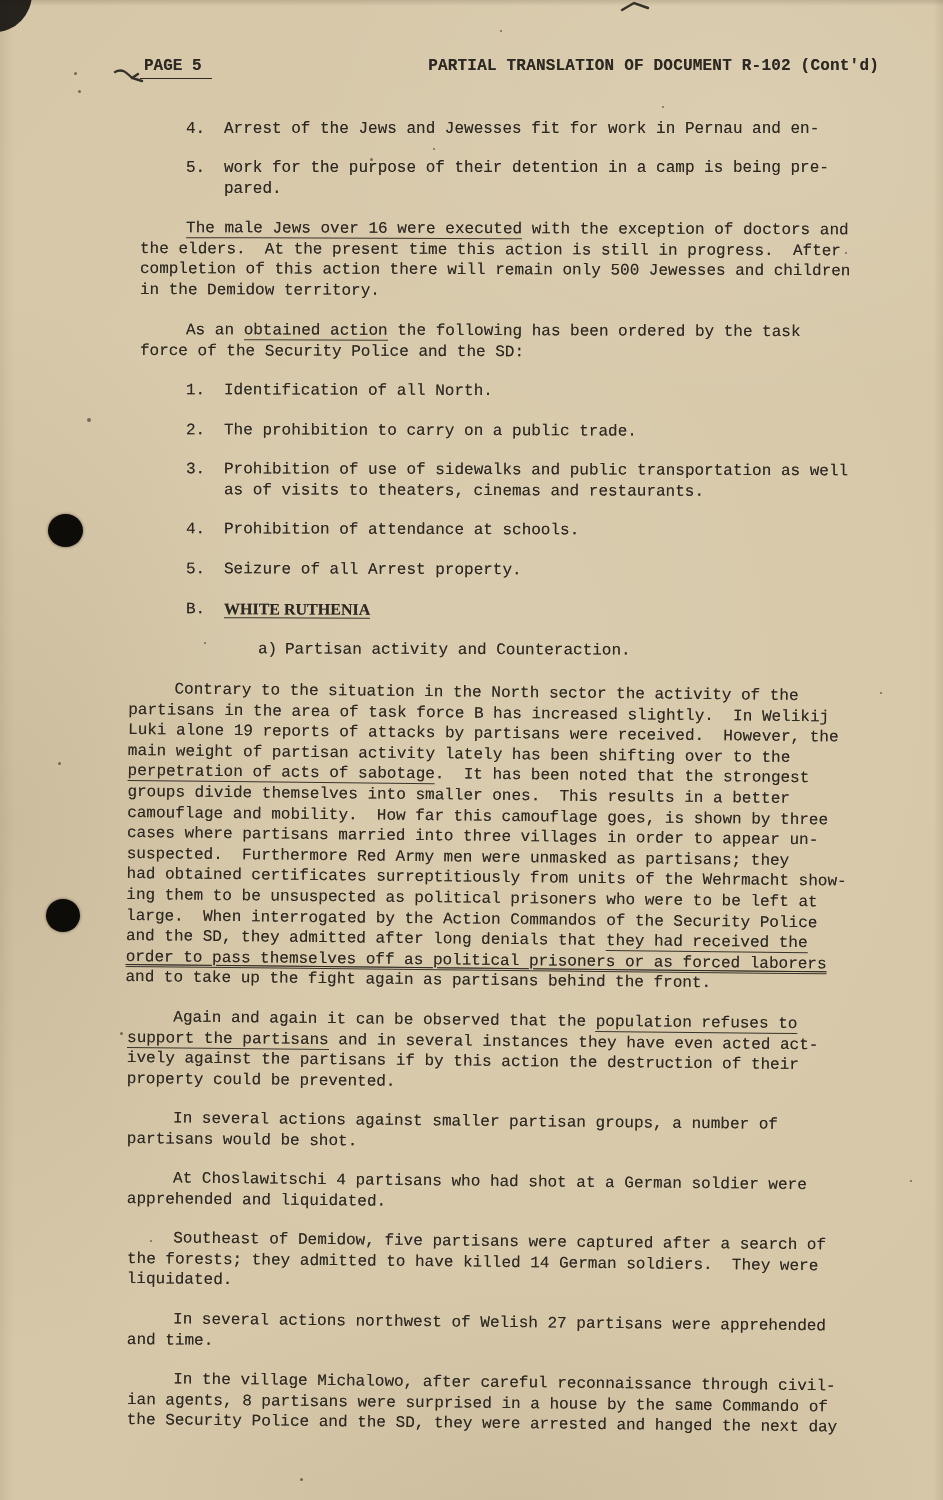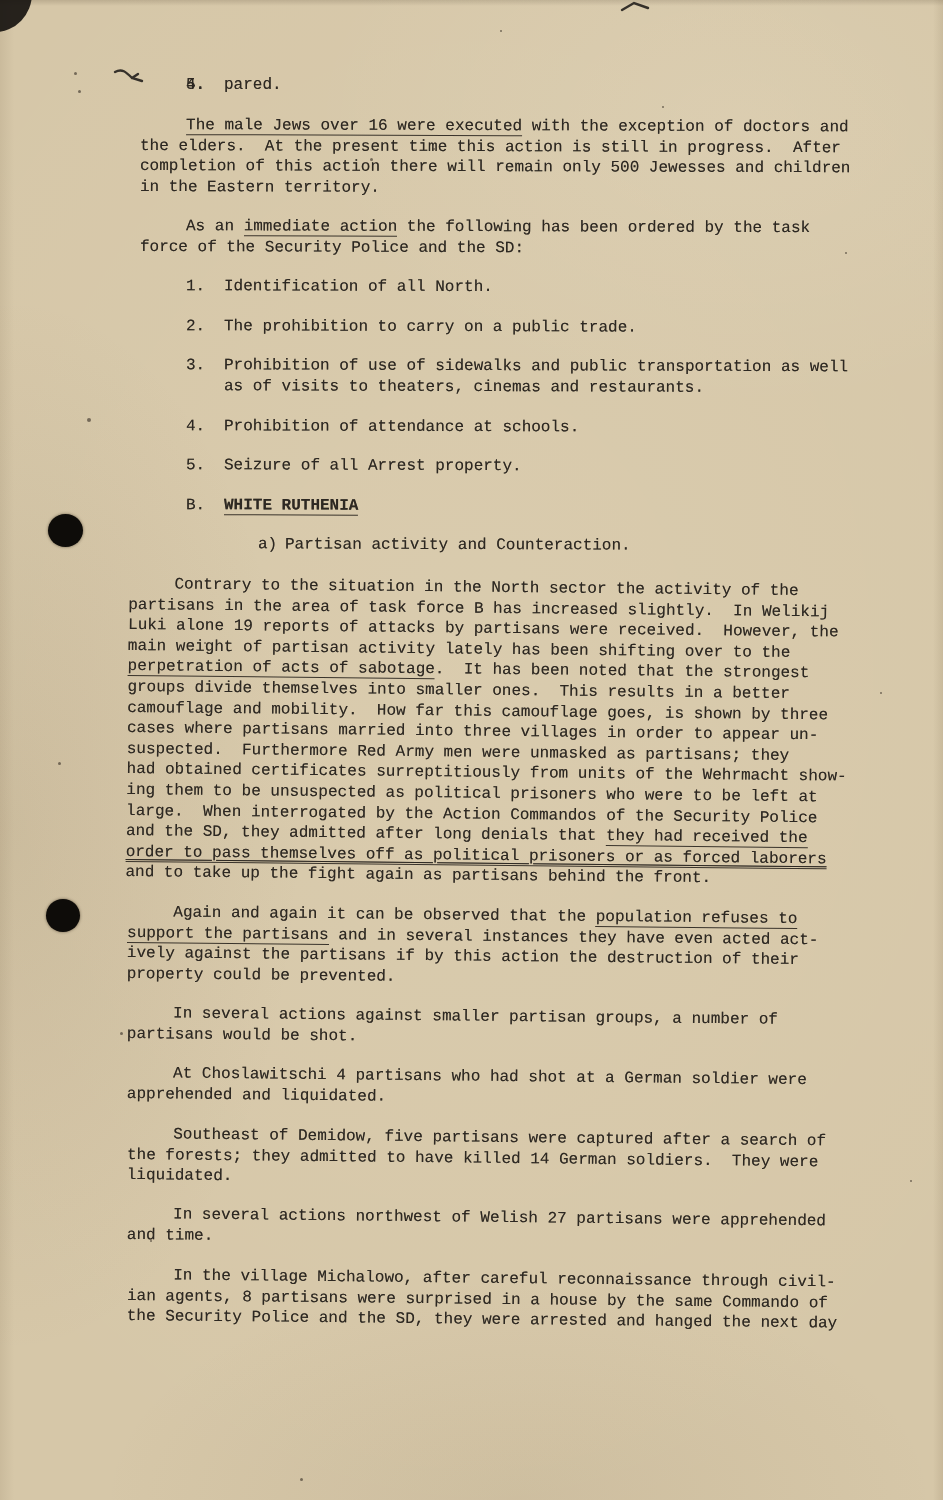--- a/index.html
+++ b/index.html
@@ -30,21 +30,21 @@
   .block { margin-bottom:19px; position:relative; transform-origin:0 50%; }
   .block.tilt1 { transform:rotate(.18deg); }
   .block.tilt2 { transform:rotate(.6deg); margin-left:-13px; }
   .block.numbered, .block.heading { padding-left:84px; }
   .block.numbered > .marker, .block.heading > .marker { position:absolute; left:46px; top:0; }
   .block.subheading { padding-left:145px; }
   .block.subheading > .marker { position:absolute; left:118px; top:0; }
   .block.paragraph .line:first-child { padding-left:46px; }
   .u  { border-bottom:1.4px solid rgba(43,38,31,.92); }
   .u2 { border-bottom:1.4px solid rgba(43,38,31,.92); text-decoration:underline; text-underline-offset:3px; }
-  .heading .u { font-weight:bold; }
+  .heading .u { font-weight:bold;font-family:Liberation Serif, serif; }
   .hole { position:absolute; border-radius:50%; background:#0e0c09; box-shadow:0 0 3px rgba(40,30,15,.6); }
   .hole-1 { left:48px; top:514px; width:35px; height:33px; }
   .hole-2 { left:46px; top:899px; width:34px; height:33px; }
   .corner-blob { position:absolute; left:-14px; top:-16px; width:46px; height:48px;
     background:#171310; border-radius:0 0 80% 0; opacity:.92; }
   .speck { position:absolute; background:#4a4136; border-radius:50%; opacity:.7; }
   .pen { position:absolute; stroke:#35302a; stroke-width:2.4; fill:none; stroke-linecap:round; }
 </style>
 </head>
 <body>
@@ -56,36 +56,42 @@
   <div class="hole hole-2"></div>
 
   <svg class="pen" style="left:112px; top:66px; position:absolute;" width="36" height="20" viewBox="0 0 36 20">
     <path d="M3 6 C 10 2, 14 6, 20 12 L 30 15 M 20 12 L 26 8"></path>
   </svg>
   <svg class="pen" style="left:618px; top:0; position:absolute;" width="34" height="14" viewBox="0 0 34 14">
     <path d="M4 10 L 16 3 L 30 8"></path>
   </svg>
 
   <div class="content">
+    <div class="hdr">
+      <span class="page-label">PAGE 5</span>
+      <span class="doc-title">PARTIAL TRANSLATION OF DOCUMENT R-102 (Cont'd)</span>
+    </div>
     <div>
         <div class="block numbered">
           <span class="marker">4.</span>
+          <div class="line"><span>Arrest of the Jews and Jewesses fit for work in Pernau and en-</span></div>
         </div>
         <div class="block numbered">
           <span class="marker">5.</span>
+          <div class="line"><span>work for the purpose of their detention in a camp is being pre-</span></div>
           <div class="line"><span>pared.</span></div>
         </div>
         <div class="block paragraph tilt1">
           <div class="line"><span class="u">The male Jews over 16 were executed</span><span> with the exception of doctors and</span></div>
           <div class="line"><span>the elders.  At the present time this action is still in progress.  After</span></div>
           <div class="line"><span>completion of this action there will remain only 500 Jewesses and children</span></div>
-          <div class="line"><span>in the Eastern territory.</span></div>
+          <div class="line"><span>in the Demidow territory.</span></div>
         </div>
         <div class="block paragraph tilt1">
-          <div class="line"><span>As an </span><span class="u">immediate action</span><span> the following has been ordered by the task</span></div>
+          <div class="line"><span>As an </span><span class="u">obtained action</span><span> the following has been ordered by the task</span></div>
           <div class="line"><span>force of the Security Police and the SD:</span></div>
         </div>
         <div class="block numbered tilt1">
           <span class="marker">1.</span>
           <div class="line"><span>Identification of all North.</span></div>
         </div>
         <div class="block numbered tilt1">
           <span class="marker">2.</span>
           <div class="line"><span>The prohibition to carry on a public trade.</span></div>
         </div>

